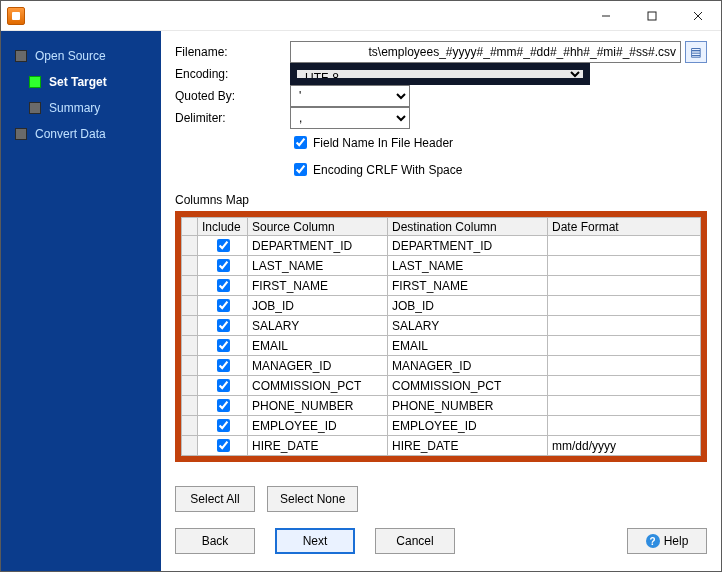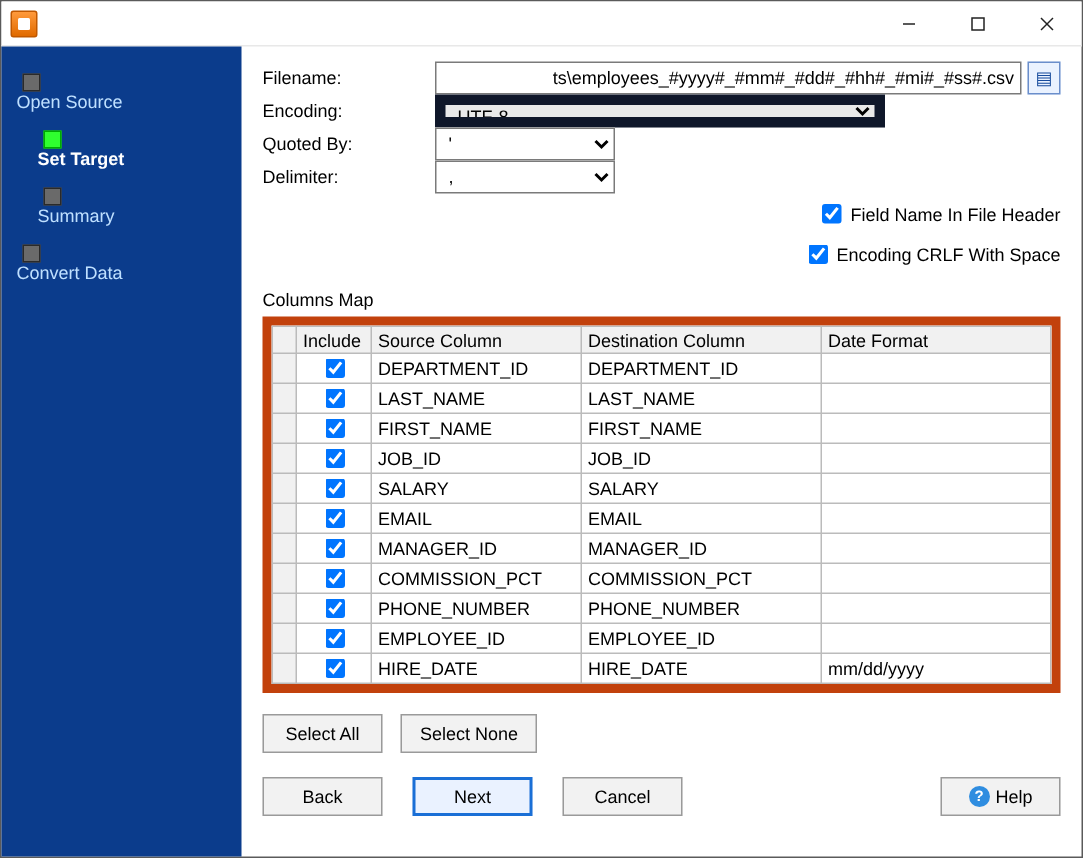--- a/index.html
+++ b/index.html
@@ -5,43 +5,43 @@
 * { box-sizing: border-box; font-family: "Segoe UI", Tahoma, sans-serif; font-size: 12px; }
 body { margin: 0; background: #fff; }
 .window { width: 722px; height: 572px; border: 1px solid #5a5a5a; display: flex; flex-direction: column; background: #fff; }
 .titlebar { height: 30px; display: flex; align-items: center; background: #fff; border-bottom: 1px solid #e8e8e8; }
 .titlebar .app-icon { width: 18px; height: 18px; margin: 0 6px; background: linear-gradient(#ff9a3c,#e06a00); border:1px solid #c05800; border-radius:2px; display:flex; align-items:center; justify-content:center; }
 .titlebar .app-icon::after { content:""; width:8px; height:8px; background:#fff; border-radius:1px; }
 .titlebar .spacer { flex:1; }
 .winbtn { width:46px; height:30px; display:flex; align-items:center; justify-content:center; color:#222; }
 .body { flex:1; display:flex; min-height:0; }
 .sidebar { width:160px; background:#0b3c8c; color:#fff; padding:12px 6px 0 6px; }
-.side-item { display:flex; padding:6px 4px; color:#bfe0ff; cursor:default;flex-direction:column; }
+.side-item { display:flex; align-items:center; padding:6px 4px; color:#bfe0ff; cursor:default; }
 .side-item .box { width:12px; height:12px; margin-right:8px; margin-left:4px; display:inline-block; border:1px solid #2a2a2a; background:#6a6a6a; }
 .side-item.active { color:#fff; font-weight:bold; }
 .side-item.active .box { background:#2fff2f; border-color:#0a0; }
 .side-sub { margin-left:14px; }
 .main { flex:1; padding:10px 14px 10px 14px; display:flex; flex-direction:column; min-width:0; }
 .form-row { display:flex; align-items:center; }
 .form-row .lbl { width:115px; color:#000; }
 .filename-input { flex:1; height:22px; border:1px solid #7a7a7a; padding:1px 4px; background:#fff; text-align:right; }
 .browse-btn { width:22px; height:22px; margin-left:4px; border:1px solid #6a8ecb; background:#eaf2ff; display:flex; align-items:center; justify-content:center; color:#164a9c; font-size:13px; }
 select.enc { width:300px; height:22px; border:7px solid #0f172a; background:#e9e9e9; padding:0 4px; }
 select.small { width:120px; height:22px; border:1px solid #7a7a7a; background:#fff; padding:0 4px; }
-.check-row { margin:4px 0 4px 115px; display:flex; align-items:center;justify-content:flex-end; }
+.check-row { margin:4px 0 4px 115px; display:flex; align-items:center; }
 .check-row input { margin-right:6px; }
 .section-title { margin:10px 0 4px 0; }
 .table-wrap { border:6px solid #c2410c; overflow:auto; flex:0 0 auto; }
 table.grid { border-collapse:collapse; width:100%; }
 table.grid th, table.grid td { border:1px solid #bbb; padding:0 4px; height:18px; text-align:left; font-weight:normal; background:#fff; white-space:nowrap; }
 table.grid th { background:#f1f1f1; }
 table.grid td.rowhdr { background:#f1f1f1; width:16px; }
 table.grid td.chk { text-align:center; width:50px; }
 table.grid th.rowhdr { width:16px; background:#f1f1f1; }
-.btn-row { margin-top:14px; display:flex; gap:12px; }
+.btn-row { margin-top:24px; display:flex; gap:12px; }
 .btn { height:26px; min-width:80px; border:1px solid #9a9a9a; background:#f2f2f2; display:inline-flex; align-items:center; justify-content:center; padding:0 12px; cursor:default; }
 .bottom-bar { display:flex; align-items:center; gap:20px; margin-top:16px; }
 .bottom-bar .spacer { flex:1; }
 .btn.primary { border:2px solid #1a6fd6; background:#eaf2ff; }
 .help-icon { width:14px; height:14px; border-radius:50%; background:#2f8de0; color:#fff; display:inline-flex; align-items:center; justify-content:center; font-weight:bold; font-size:10px; margin-right:4px; }
 </style>
 </head>
 <body>
 
 <div class="window">

